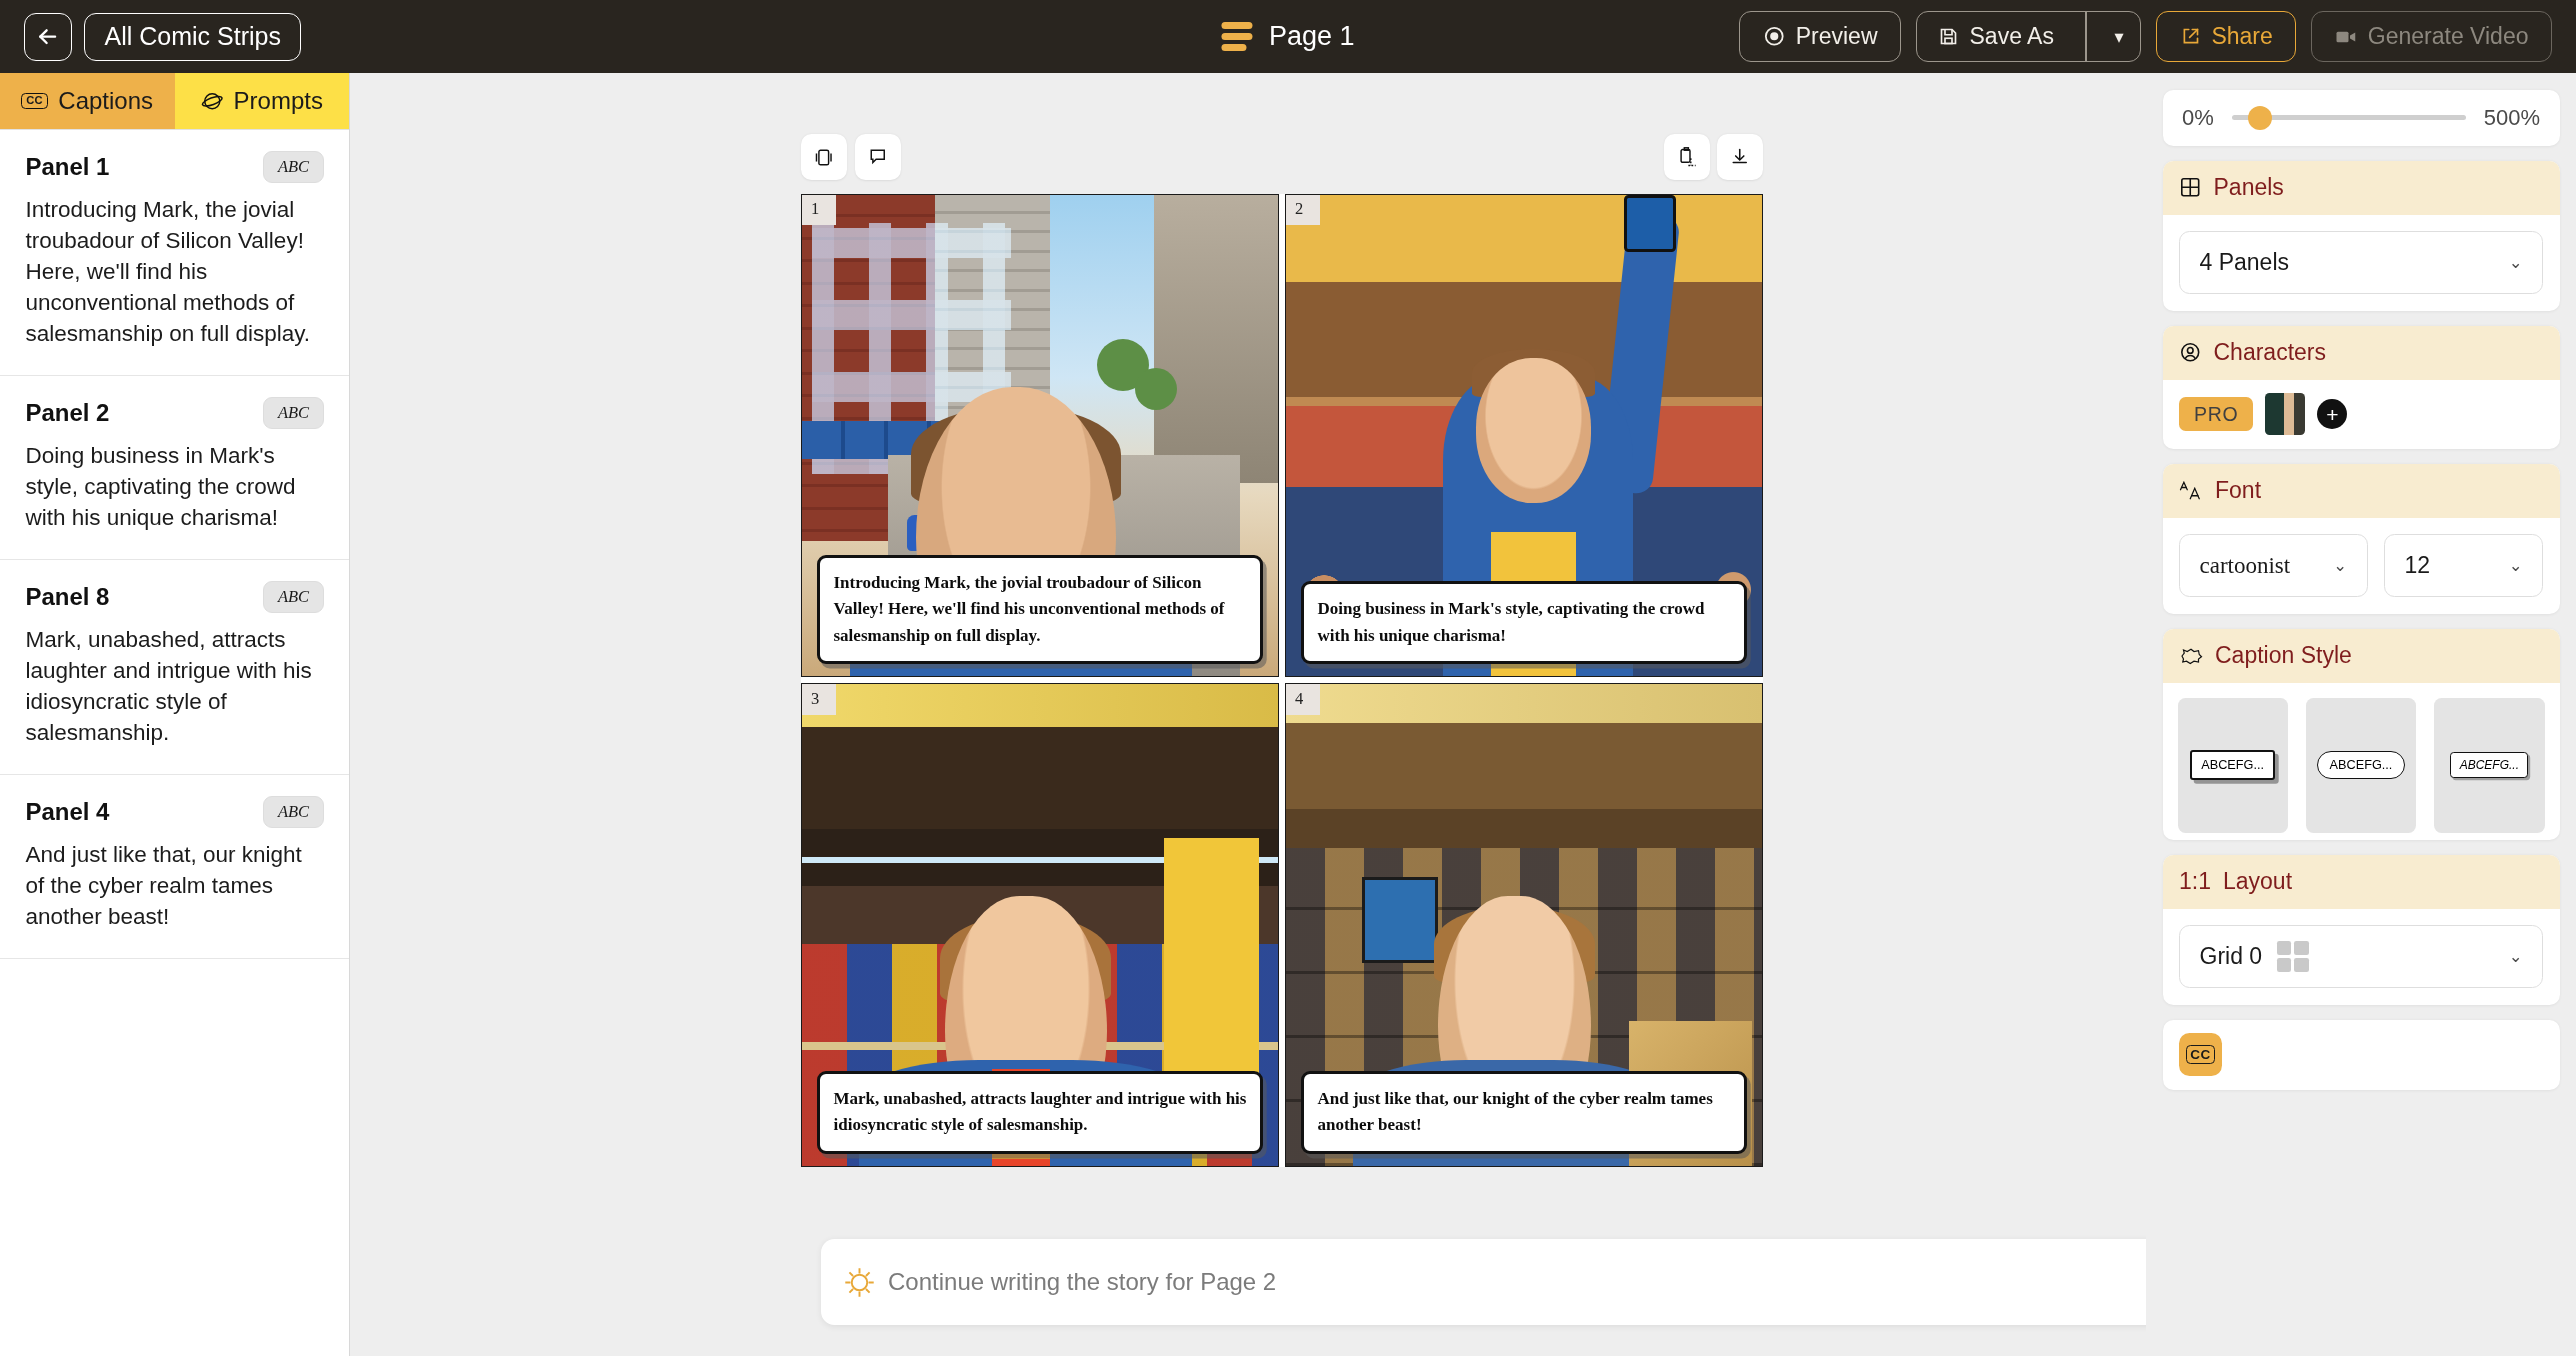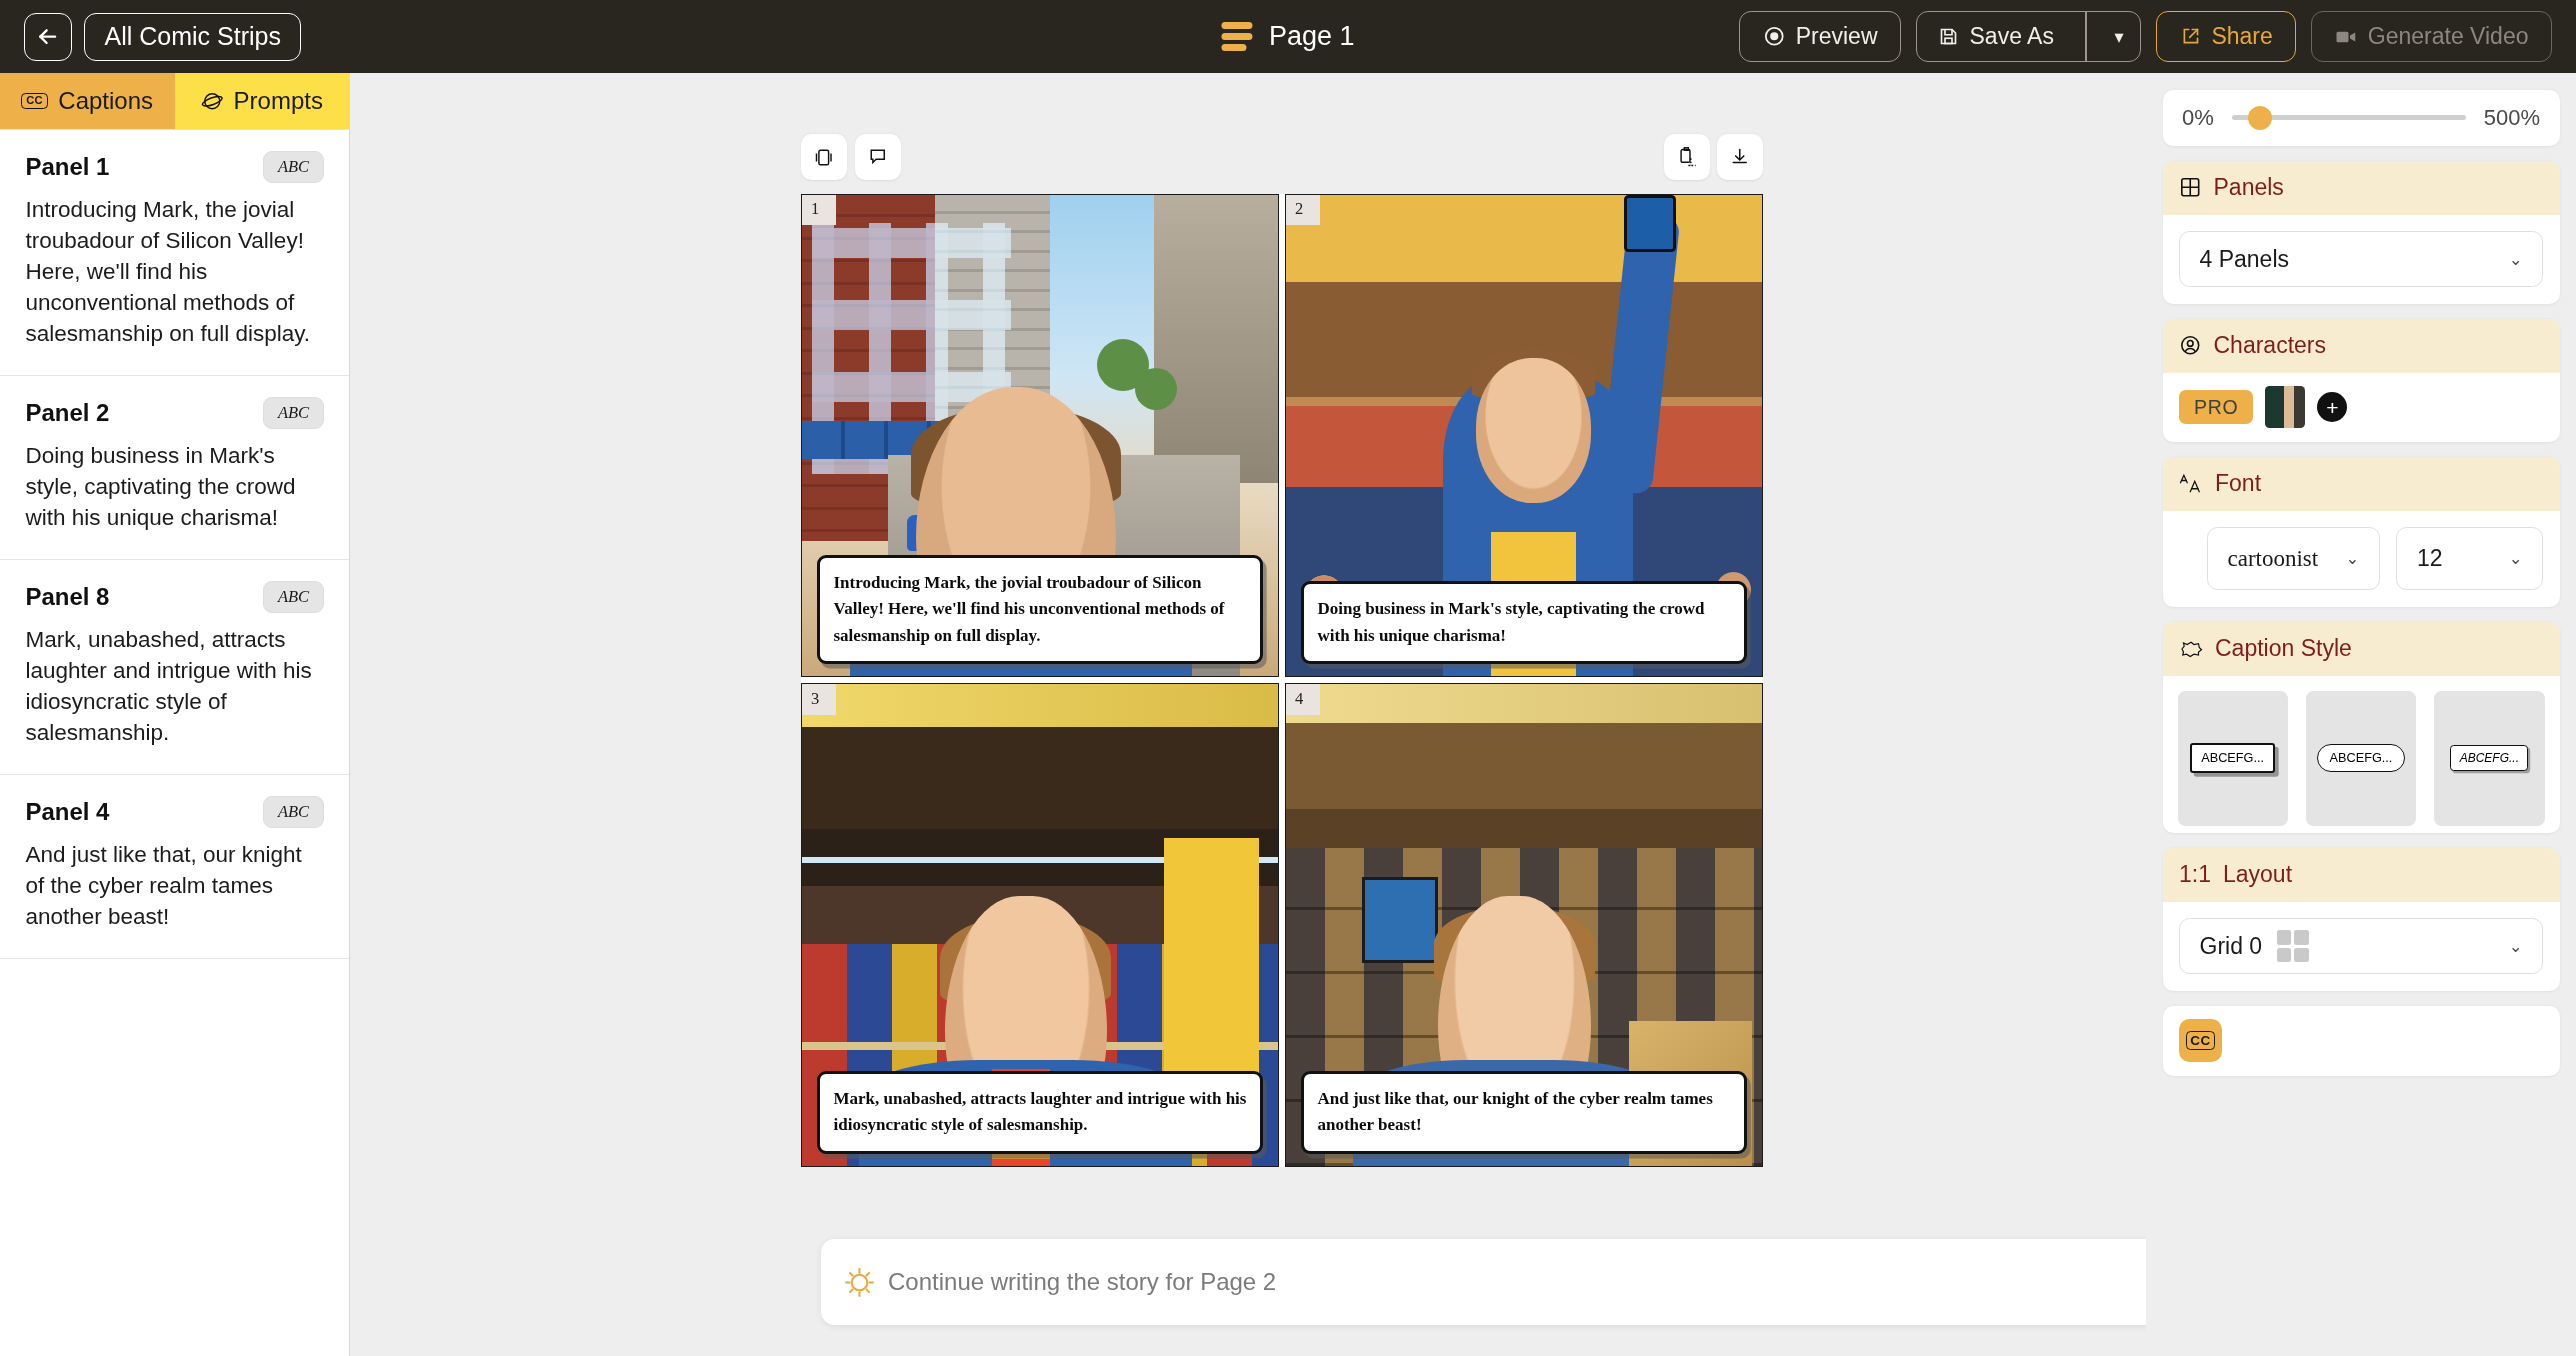--- a/index.html
+++ b/index.html
@@ -257,21 +257,21 @@
     display: flex; flex-direction: column; gap: 15px; overflow: hidden;
   }
   .card { background: #fff; border-radius: 10.5px; overflow: hidden; box-shadow: 0 0.7px 3px rgba(0,0,0,0.06); }
   .card-head {
     background: #f8ecd0; padding: 13.5px 16.5px;
     display: flex; align-items: center; gap: 12px;
     font-size: 23px; color: #7f1d1d;
   }
   .card-body { padding: 16.5px; }
   .select {
-    width: 100%; height: 56px; border: 1.1px solid #dedede; border-radius: 10.5px;
+    width: 100%; height: 63px; border: 1.1px solid #dedede; border-radius: 10.5px;
     background: #fff; display: flex; align-items: center; padding: 0 19.5px;
     font-size: 23px; color: #1a1a1a; cursor: pointer; justify-content: space-between;
   }
   .select .sel-left { display: flex; align-items: center; gap: 15px; }
   .caret { color: #4a4a4a; font-size: 16.5px; }
 
   .zoom-card { padding: 15px 19.5px; display: flex; align-items: center; gap: 18px; }
   .zoom-lbl { font-size: 22px; color: #4a4a4a; }
   .slider-track { flex: 1; height: 5.2px; background: #cfcfcf; border-radius: 3px; position: relative; }
   .slider-thumb {
@@ -289,21 +289,21 @@
     background: linear-gradient(90deg,#1d3831 0 48%, #ddbb96 48% 72%, #3a3a32 72% 100%);
   }
   .add-dot {
     width: 30px; height: 30px; border-radius: 50%; background: #111; color: #fff;
     display: flex; align-items: center; justify-content: center; font-size: 21px;
     cursor: pointer; line-height: 1;
   }
 
   .font-row { display: flex; gap: 16.5px; padding: 16.5px; }
   .font-row .select { height: 63px; }
-  .font-name { flex: 1.25; margin-left: 28px; }
+  .font-name { flex: 1.25; }
   .font-size-sel { flex: 1; }
   .font-fam-text { font-family: "Liberation Serif", serif; }
 
   .style-grid {
     padding: 15px; display: grid; grid-template-columns: repeat(3, 1fr);
     gap: 18px; max-height: 157px; overflow: hidden;
   }
   .style-cell {
     height: 135px; background: #e4e4e4; border-radius: 7.5px;
     display: flex; align-items: center; justify-content: center; cursor: pointer;

